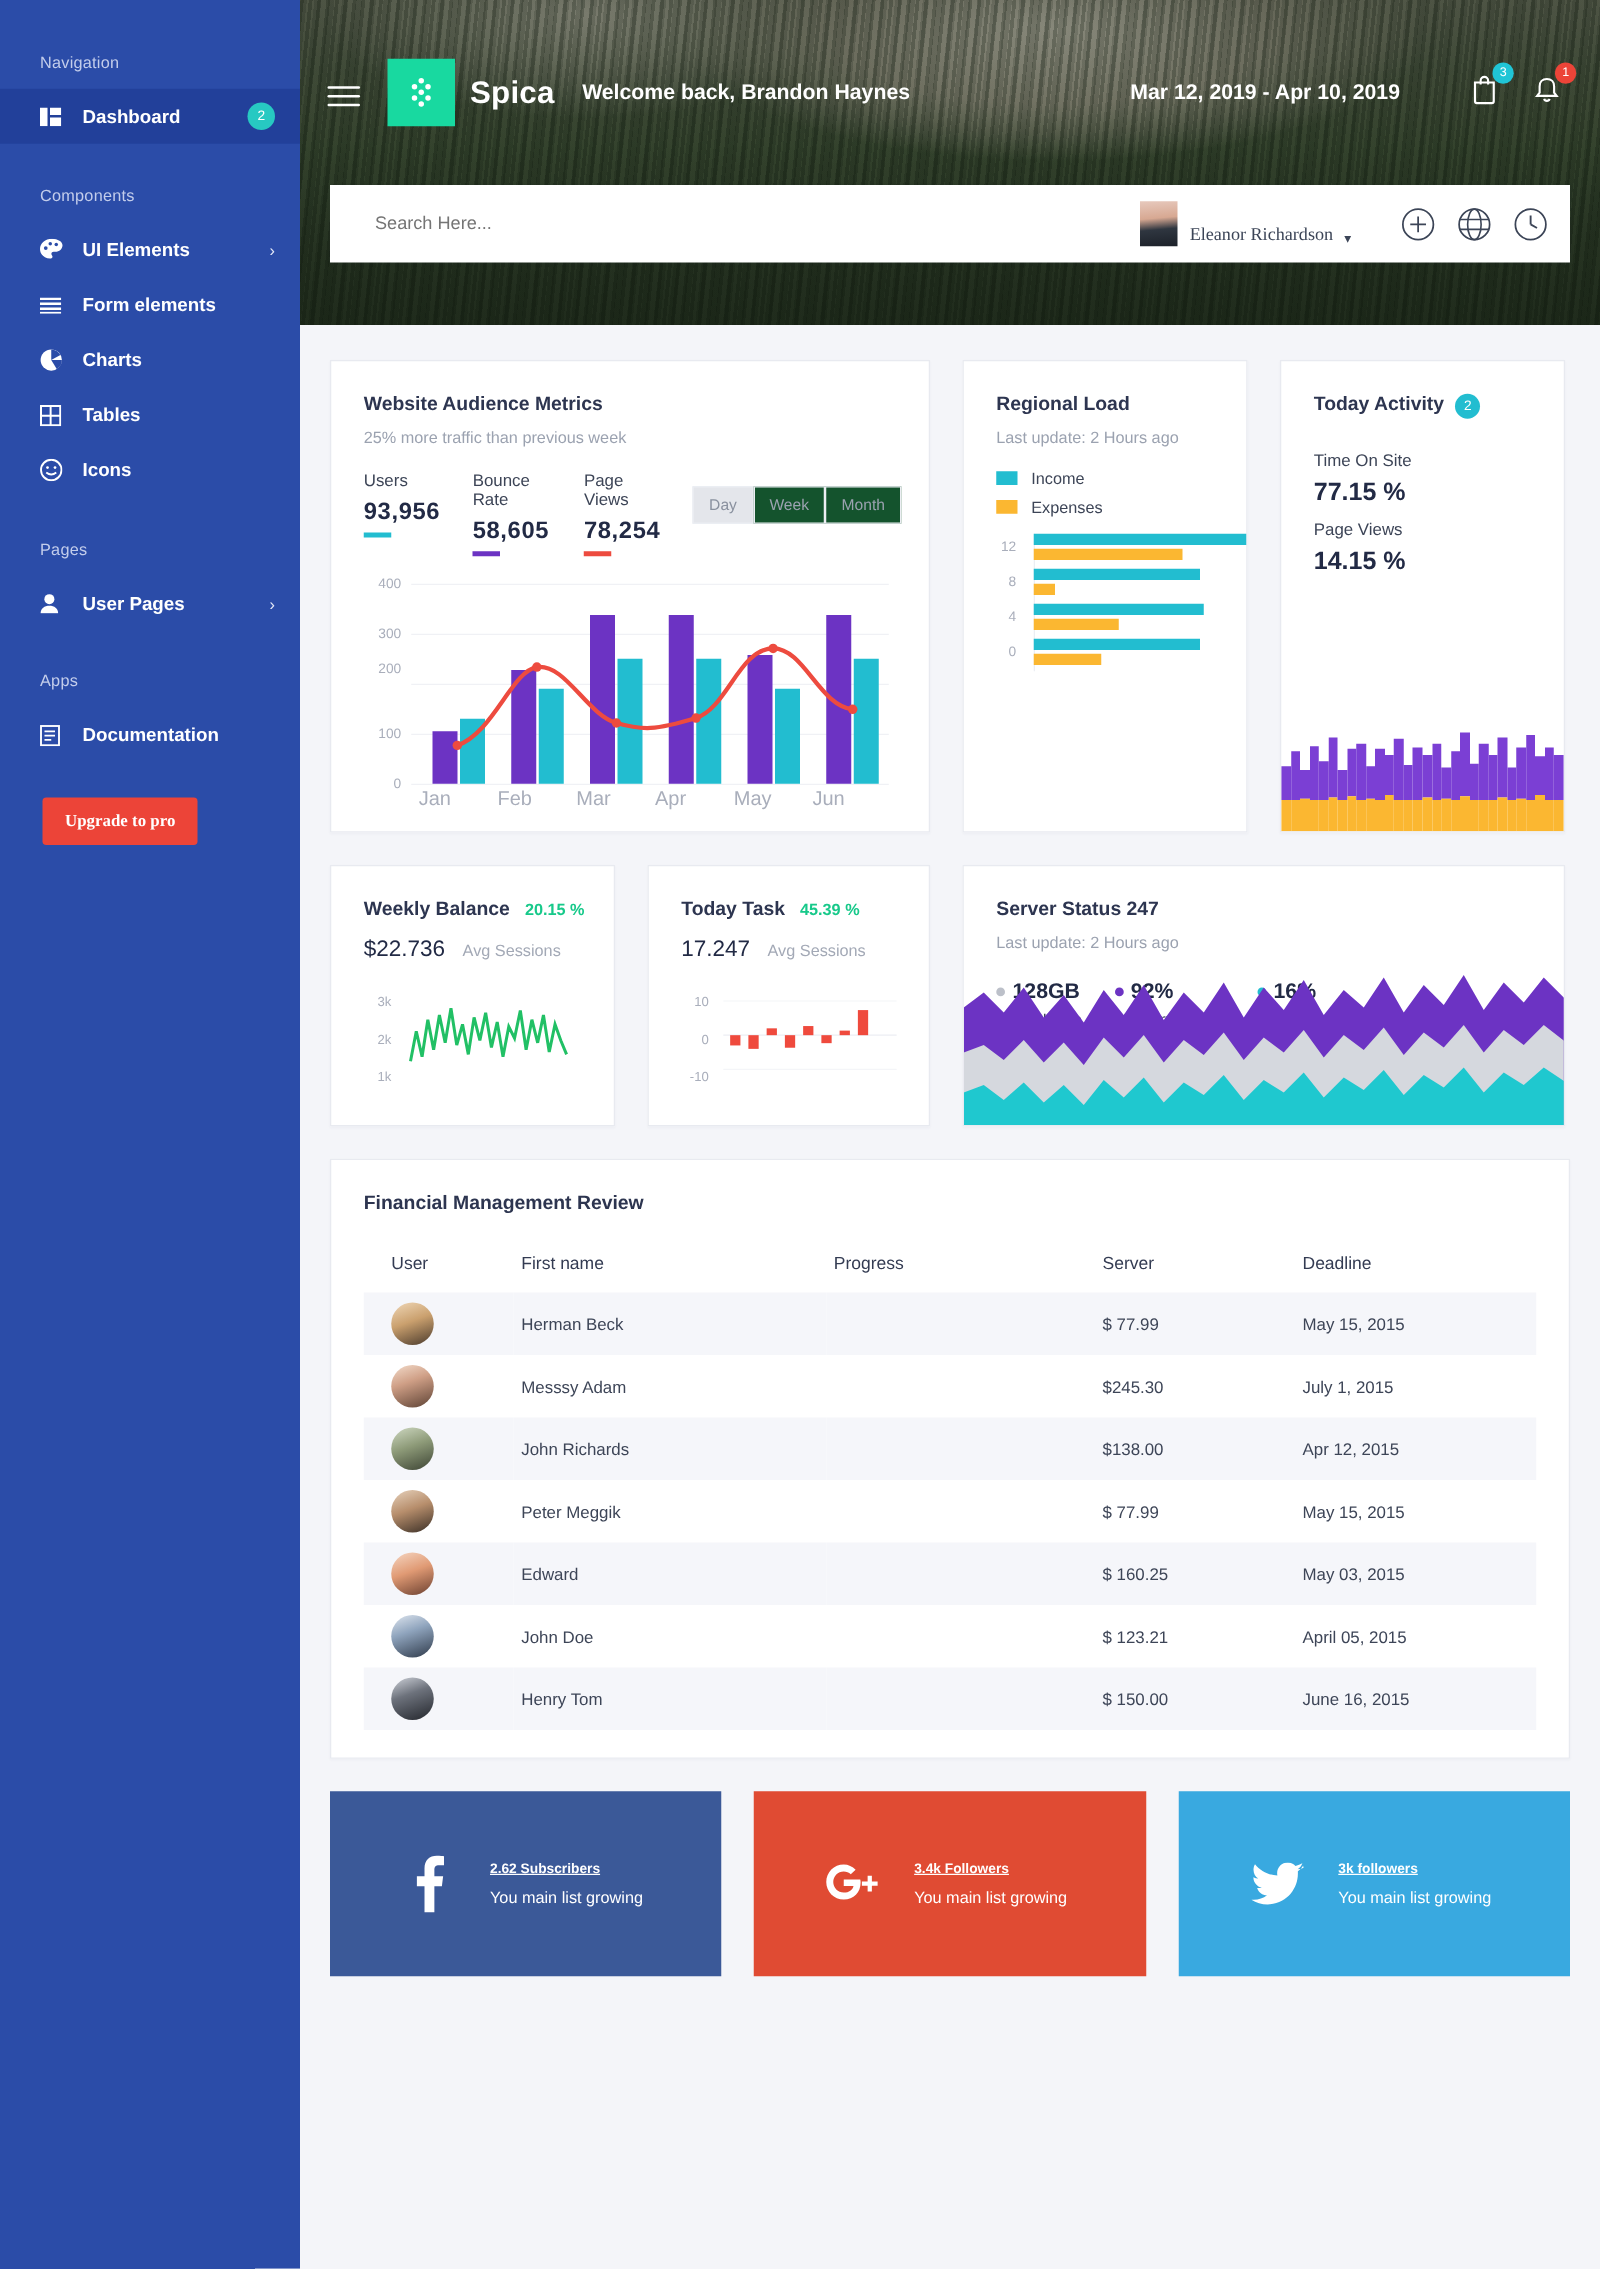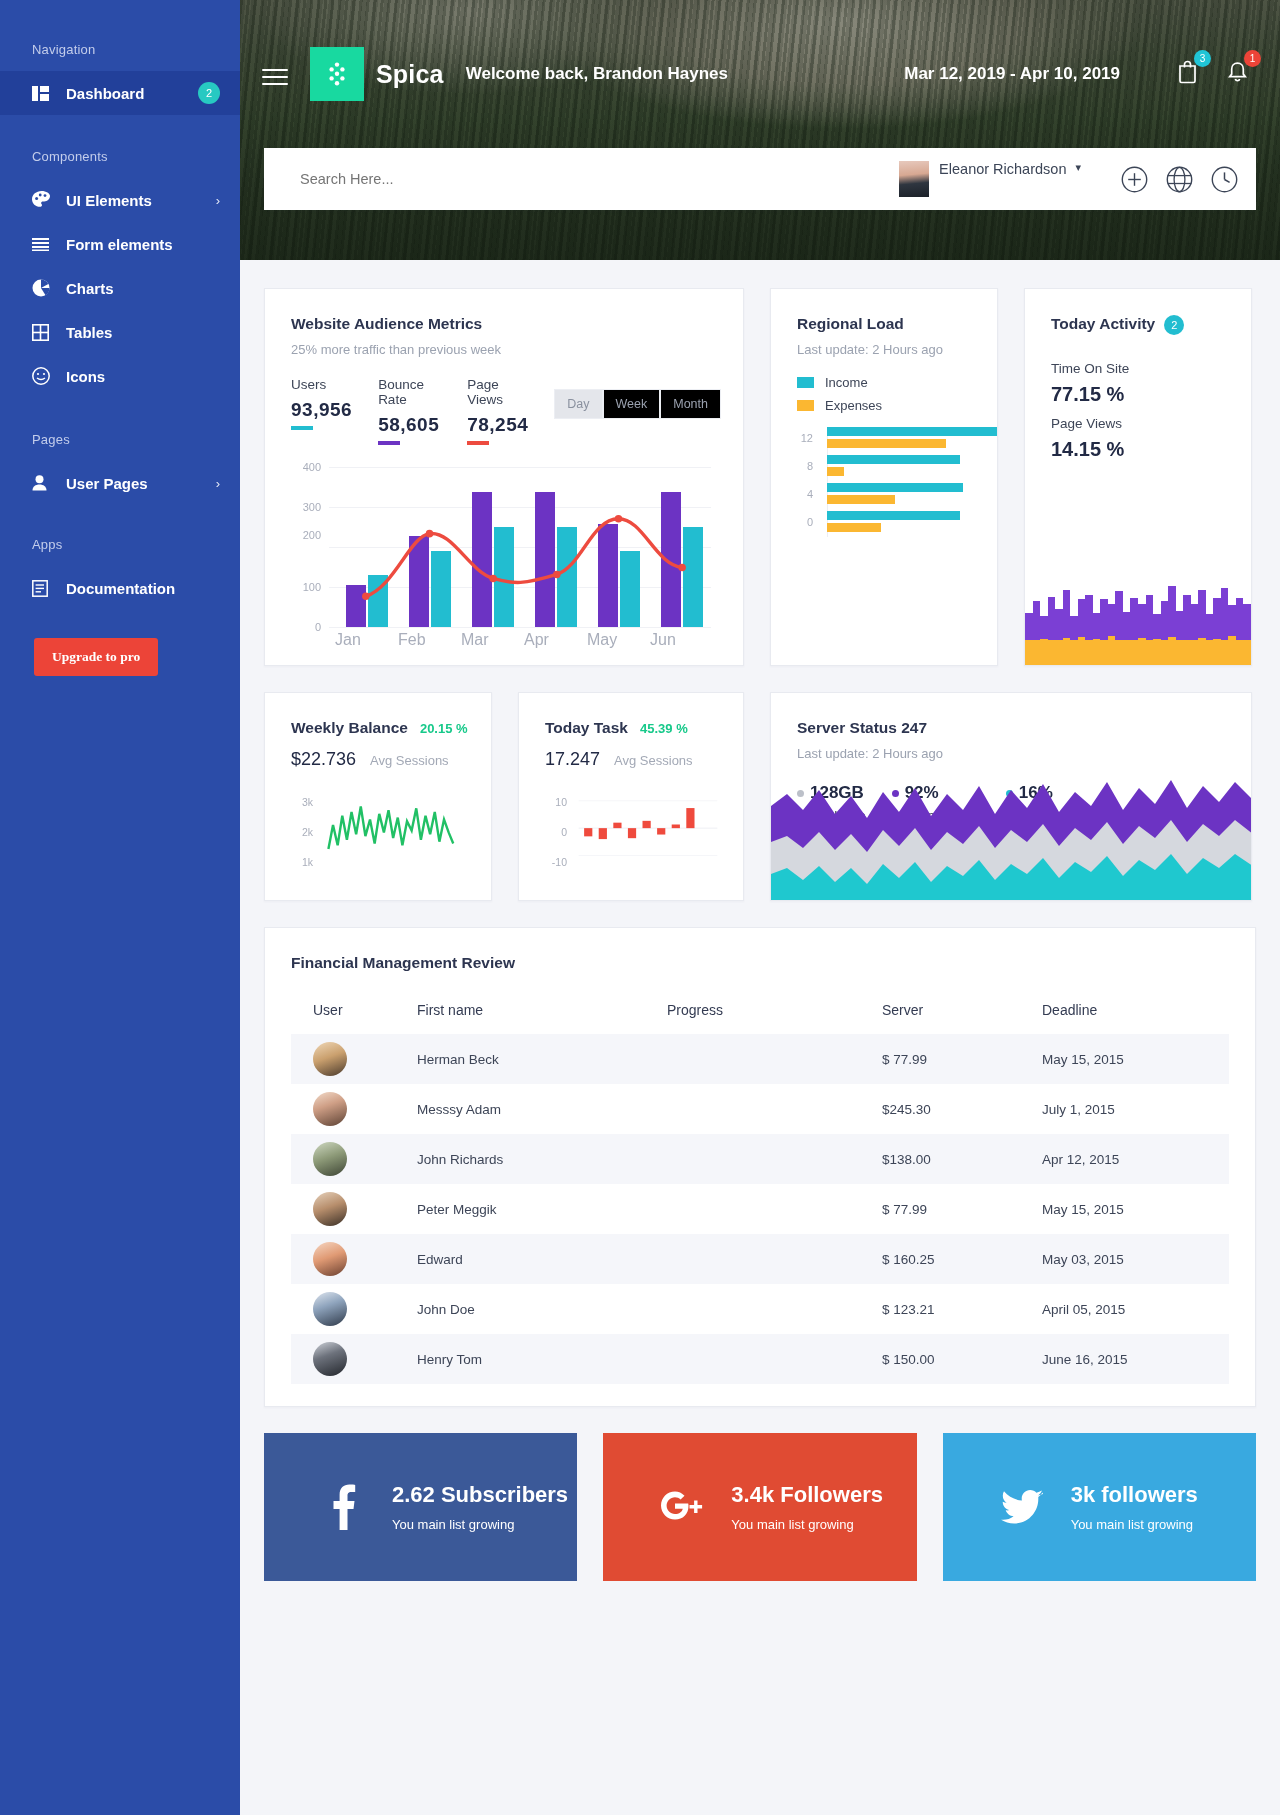--- a/index.html
+++ b/index.html
@@ -119,21 +119,21 @@
     position: absolute; left: 264px; top: 148px;
     width: 992px; height: 62px;
     background: #fff; display: flex; align-items: center;
     padding: 0 18px 0 36px; z-index: 5;
     box-shadow: 0 1px 3px rgba(40,50,80,.08);
   }
   #search-input {
     border: 0; outline: 0; font-size: 14.5px; color: #9aa1ae;
     font-family: inherit; flex: 1 1 auto; background: transparent;
   }
-  .user-chip { display: flex; align-items: flex-start; flex: none; margin-right: 22px; cursor: pointer; }
+  .user-chip { display: flex; align-items: flex-end; flex: none; margin-right: 22px; cursor: pointer; font-family: Liberation Serif, serif; }
   .avatar-sm {
     width: 30px; height: 36px; flex: none; margin-right: 10px; overflow: hidden;
     background: linear-gradient(175deg,#e7c9bd 0%,#d7a892 38%,#2f3640 62%,#1c2129 100%);
   }
   .user-name { font-size: 14.5px; color: #3c4557; margin-right: 9px; }
   .caret { font-size: 11px; color: #3c4557; }
   .sc-icon { width: 27px; height: 27px; margin-left: 18px; cursor: pointer; flex: none; }
 
   
   #main {
@@ -153,21 +153,21 @@
   
   #audience { width: 480px; padding: 26px 22px 16px 26px; }
   .metrics { display: flex; align-items: flex-start; margin-top: 20px; }
   .metric { margin-right: 26px; }
   .metric-label { font-size: 13.5px; color: #3d4557; }
   .metric-value { font-size: 19px; font-weight: bold; color: #222a45; margin-top: 7px; letter-spacing: .5px; }
   .metric-rule { width: 22px; height: 4px; margin-top: 5px; }
   .seg { display: flex; margin-left: auto; margin-top: 12px; }
   .seg-btn {
     font-size: 12.5px; color: #9ba2b0; padding: 7px 12px;
-    border: 1px solid #eceef3; background: #000000; font-family: inherit; cursor: pointer;
+    border: 1px solid #eceef3; background: #14532d; font-family: inherit; cursor: pointer;
   }
   .seg-btn.on { background: #e4e6eb; color: #8a919f; }
 
   .plot { position: relative; margin-top: 22px; height: 182px; }
   .ylab { position: absolute; left: 0; font-size: 11px; color: #a9aebb; width: 30px; text-align: right; }
   .grid { position: absolute; left: 38px; right: 10px; height: 1px; background: #f0f1f5; }
   .bars { position: absolute; left: 44px; right: 8px; bottom: 22px; top: 0; display: flex; align-items: flex-end; }
   .bgroup { flex: 1 1 0; display: flex; align-items: flex-end; justify-content: center; gap: 2px; }
   .bar { width: 20px; }
   .bar.pv { background: #6c33c3; }
@@ -243,21 +243,21 @@
   .pfill { height: 100%; border-radius: 2px; }
   .c-user { width: 120px; padding-left: 22px; }
   .c-name { width: 250px; }
   .c-prog { width: 215px; }
   .c-amt { width: 160px; }
 
   
   .social { height: 148px; display: flex; align-items: center; padding-left: 52px; }
   .soc-icon { width: 54px; flex: none; display: flex; align-items: center; justify-content: center; }
   .soc-txt { margin-left: 22px; color: #fff; }
-  .soc-big { font-size: 22px; font-weight: bold; }
+  .soc-big { font-size: 11px; font-weight: bold; text-decoration: underline; }
   .soc-sub { font-size: 13px; margin-top: 9px; }
   #fb { flex: 1 1 0; background: #3b5998; }
   #gp { flex: 1 1 0; background: #e04b33; }
   #tw { flex: 1 1 0; background: #39a9e0; }
 </style>
 </head>
 <body>
 
 <div id="sidebar">
   <div class="nav-section sec-nav">Navigation</div>

